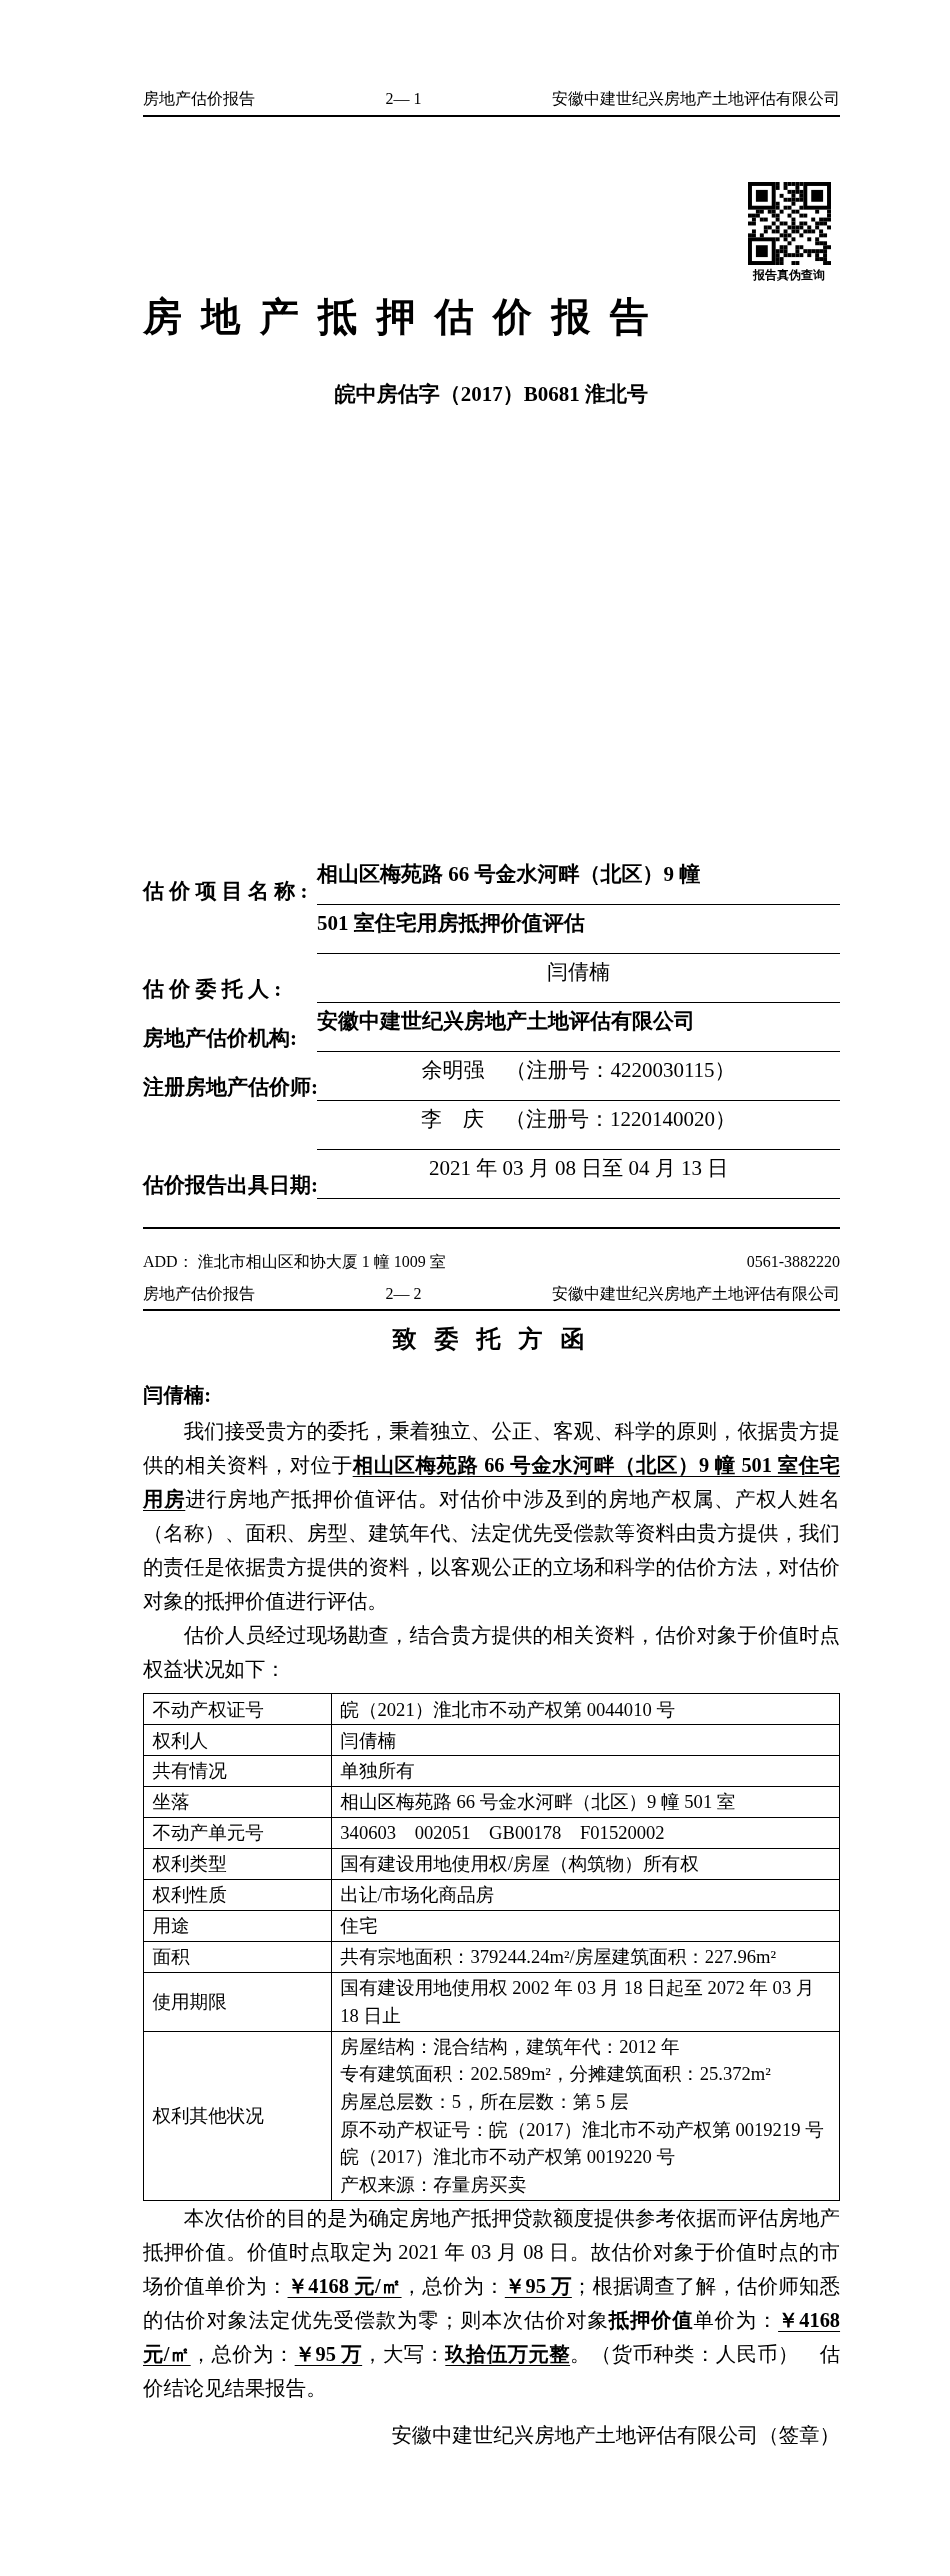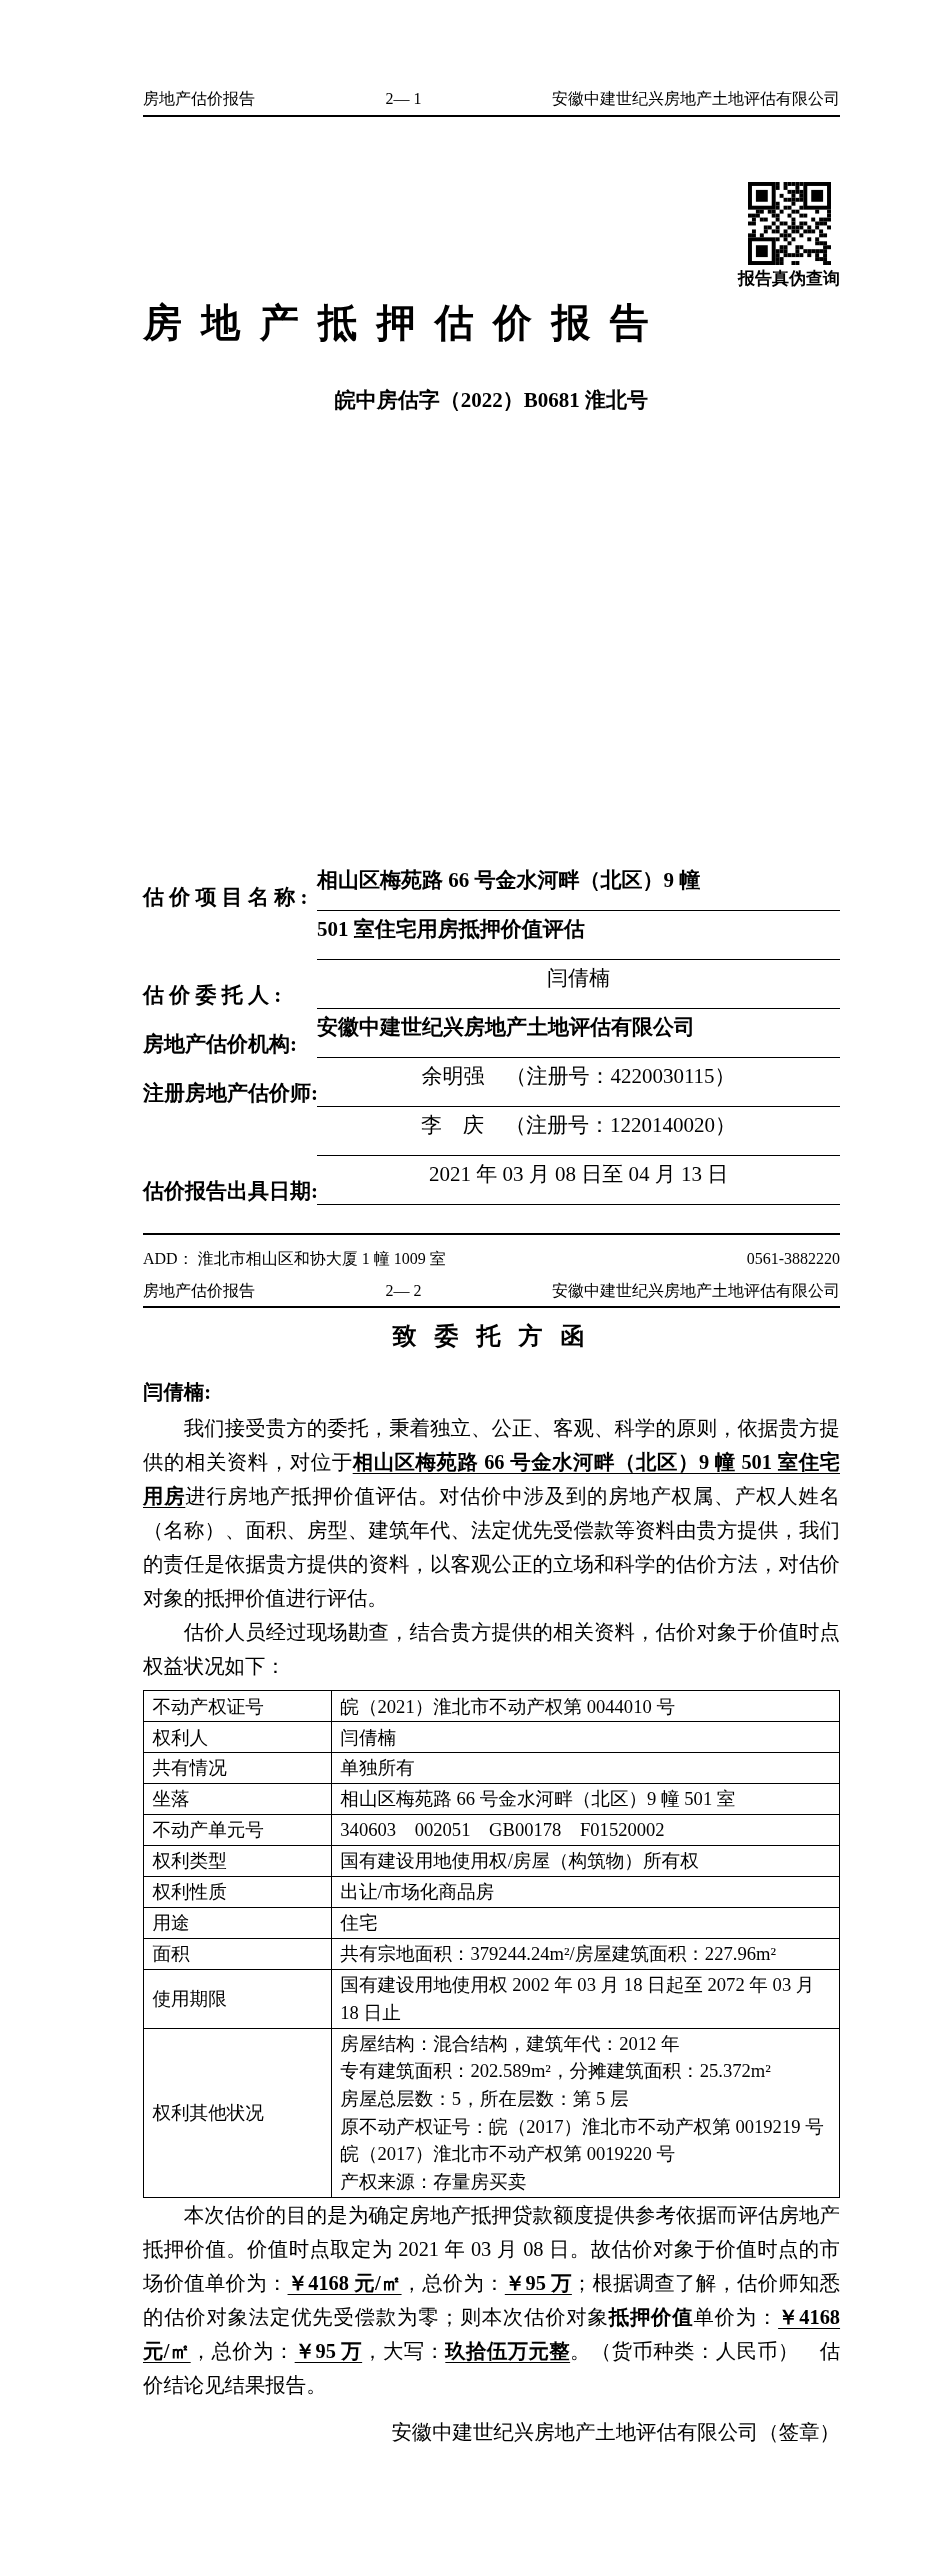--- a/index.html
+++ b/index.html
@@ -11,30 +11,30 @@
     overflow: hidden;
   }
   .content { margin: 0 111px 0 143px; }
 
   
   .running-header {
     display: flex; justify-content: space-between; align-items: baseline;
     font-size: 16px; border-bottom: 2.4px solid #000; padding-bottom: 4.8px;
   }
   .running-footer {
-    border-top: 2.4px solid #000; padding-top: 14px;
+    border-top: 2.4px solid #000; padding-top: 23px;
     display: flex; justify-content: space-between; align-items: baseline;
     font-size: 16px;
   }
 
   
   #page1 { padding-top: 89px; }
   .qr-block { width: 102px; margin: 65px 0 0 auto; text-align: center; }
   .qr-block svg { width: 83px; height: 83px; display: block; margin: 0 auto; }
-  .qr-caption { font-size: 17px; font-weight: bold; margin-top: 2.4px; white-space: nowrap; }
+  .qr-caption { font-size: 12px; font-weight: bold; margin-top: 2.4px; white-space: nowrap; }
   .doc-title {
     margin-top: 6px; text-align: left;
     font-size: 39px; font-weight: bold; letter-spacing: 4.8px; white-space: nowrap;
   }
   .report-no { margin-top: 36px; text-align: center; font-size: 21px; font-weight: bold; }
   .fields { margin-top: 448px; }
   .field-row { display: flex; align-items: flex-end; height: 49px; font-size: 21px; }
   .f-label { width: 174px; flex: none; font-weight: bold; white-space: nowrap; }
   .f-value { flex: 1; border-bottom: 1.8px solid #000; padding-bottom: 16px; white-space: nowrap; }
   .f-bold  { font-weight: bold; }
@@ -227,21 +227,21 @@
           <rect x="90" y="6" width="30" height="30" fill="#fff"></rect>
           <rect x="96" y="12" width="18" height="18" fill="#000"></rect>
           <rect x="0" y="84" width="42" height="42" fill="#000"></rect>
           <rect x="6" y="90" width="30" height="30" fill="#fff"></rect>
           <rect x="12" y="96" width="18" height="18" fill="#000"></rect>
         </svg>
       <div class="qr-caption">报告真伪查询</div>
     </div>
 
     <div class="doc-title">房 地 产 抵 押 估 价 报 告</div>
-    <div class="report-no">皖中房估字（2022）B0681 淮北号</div>
+    <div class="report-no">皖中房估字（2017）B0681 淮北号</div>
 
     <div class="fields">
       <div class="field-row">
         <span class="f-label">估 价 项 目 名 称 :</span>
         <span class="f-value f-bold">相山区梅苑路 66 号金水河畔（北区）9 幢</span>
       </div>
       <div class="field-row">
         <span class="f-label"></span>
         <span class="f-value f-bold">501 室住宅用房抵押价值评估</span>
       </div>

